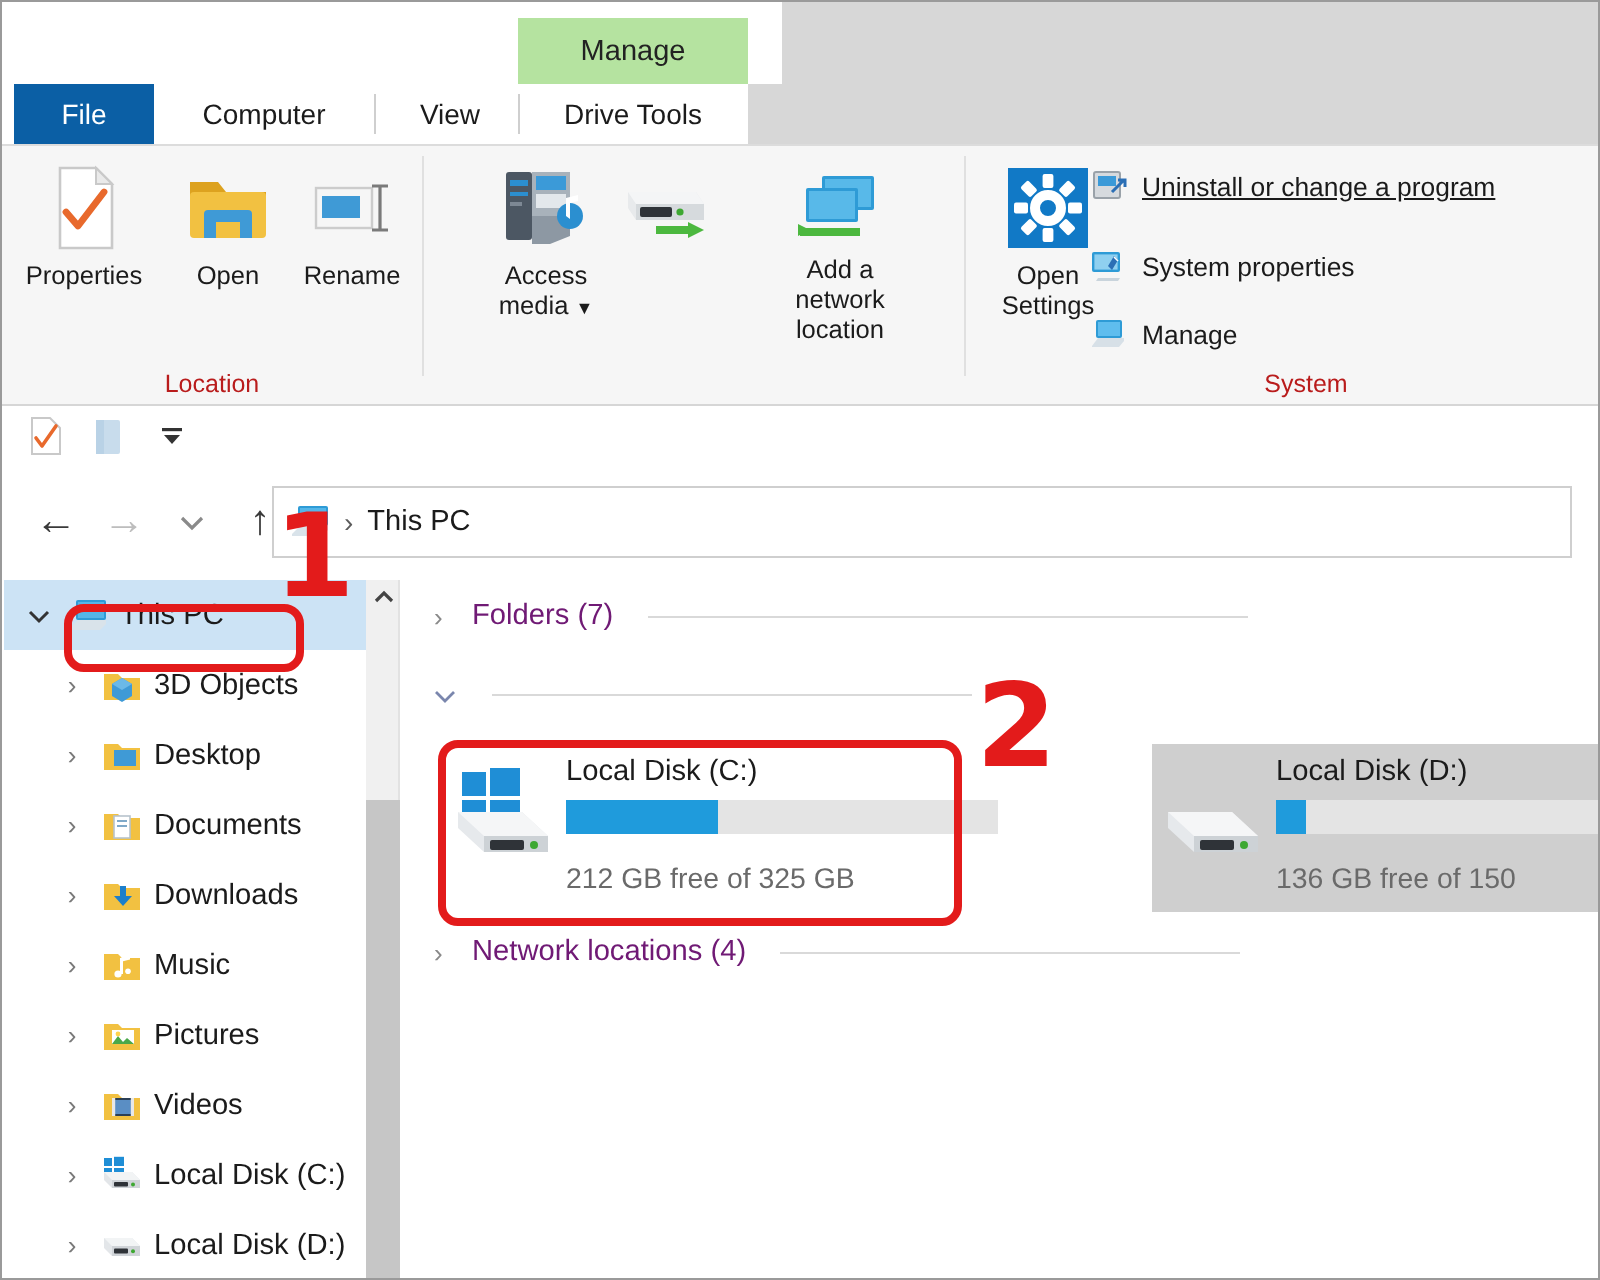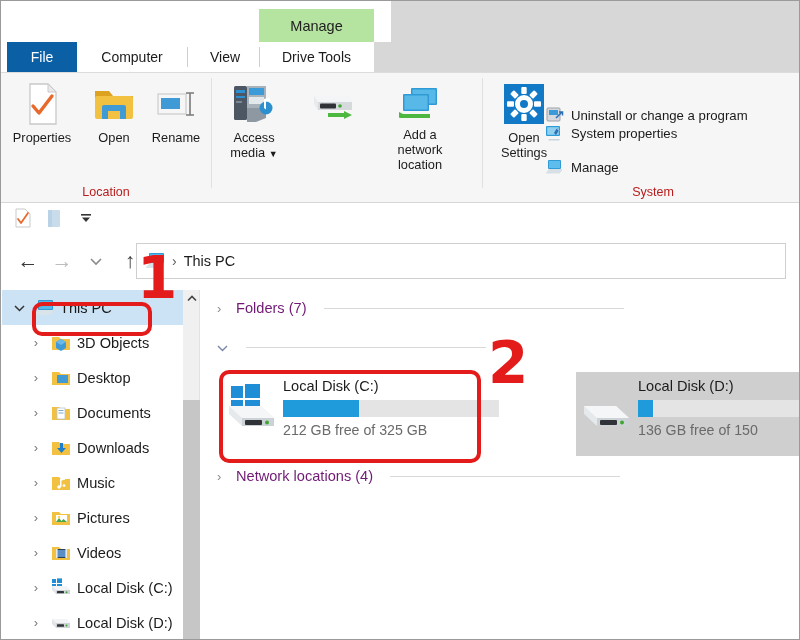--- a/index.html
+++ b/index.html
@@ -149,21 +149,21 @@
   .sect .sl { font-size: 14.6px; color: #701a75; white-space: nowrap; }
   .sect .sline { height: 1px; background: #d9d9d9; margin-left: 10px; }
 
   .tile { position: absolute; display: flex; align-items: flex-start; }
   .tile.selected { background: #cfcfcf; }
   .tile-icon { width: 62px; height: 62px; position: relative; flex: 0 0 62px; }
   .tile-body { padding-top: 6px; }
   .tile-name { font-size: 14.6px; color: #1b1b1b; white-space: nowrap; }
   .bar-outer { margin-top: 6px; height: 17px; background: #e4e4e4; }
   .bar-fill { height: 17px; background: #1f9bdc; }
-  .tile-sub { margin-top: 5px; font-size: 14.2px; color: #6a6a6a; white-space: nowrap; }
+  .tile-sub { margin-top: 15px; font-size: 14.2px; color: #6a6a6a; white-space: nowrap; }
 
   
   .redbox {
     position: absolute; border: 4px solid #e31b1b; border-radius: 10px;
     pointer-events: none;
   }
   .rednum {
     position: absolute; color: #e31b1b; font-weight: bold;
     font-family: "DejaVu Sans", sans-serif;
     line-height: 1;
@@ -244,21 +244,21 @@
             <path d="M32 8 h8 M36 8 v22 M32 30 h8" fill="none" stroke="#7a7a7a" stroke-width="1.6"></path>
           </svg>
         </div>
         <div class="lb">Rename</div>
       </div>
       <div class="grp-label">Location</div>
     </div>
     <div class="grp-div" style="left:210px;"></div>
 
     <div class="grp" style="left:211px; width:270px;">
-      <div class="bigbtn" style="left:9px;">
+      <div class="bigbtn" style="left:28px;">
         <div class="ic">
           <svg width="46" height="44" viewBox="0 0 46 44">
             <rect x="3" y="4" width="13" height="34" rx="1.5" fill="#4c5763"></rect>
             <rect x="5" y="8" width="9" height="3" fill="#2b8fd0"></rect>
             <rect x="5" y="14" width="9" height="2" fill="#2b8fd0"></rect>
             <rect x="5" y="19" width="6" height="2" fill="#7d8894"></rect>
             <rect x="16" y="4" width="19" height="22" fill="#a8b2bb"></rect>
             <rect x="18" y="6" width="15" height="7" fill="#3b9ad8"></rect>
             <rect x="18" y="15" width="15" height="7" fill="#e3e8ec"></rect>
             <path d="M16 26 h19 v10 l-10 4 h-9 z" fill="#8d98a3"></path>
@@ -316,21 +316,21 @@
                 <rect x="-2.7" y="10" width="5.4" height="7" rx="1" transform="rotate(45)"></rect>
                 <rect x="-17" y="-2.7" width="7" height="5.4" rx="1" transform="rotate(45)"></rect>
                 <rect x="10" y="-2.7" width="7" height="5.4" rx="1" transform="rotate(45)"></rect>
               </g>
             </g>
           </svg>
         </div>
         <div class="lb" style="width:66px;">Open Settings</div>
       </div>
 
-      <div class="smallitem" style="left:62px; top:32px;">
+      <div class="smallitem" style="left:62px; top:10px;text-decoration:underline;">
         <span class="sic">
           <svg width="19" height="19" viewBox="0 0 19 19">
             <rect x="2" y="2" width="13" height="13" rx="1" fill="#d6dade" stroke="#9aa2a9" stroke-width="1"></rect>
             <rect x="4" y="4" width="9" height="5" fill="#3b9ad8"></rect>
             <path d="M11 12 l6 -6 M14 6 h3.5 v3.5" stroke="#2b6fb5" stroke-width="1.5" fill="none"></path>
           </svg>
         </span>
         <span>Uninstall or change a program</span>
       </div>
       <div class="smallitem" style="left:62px; top:50px;">

